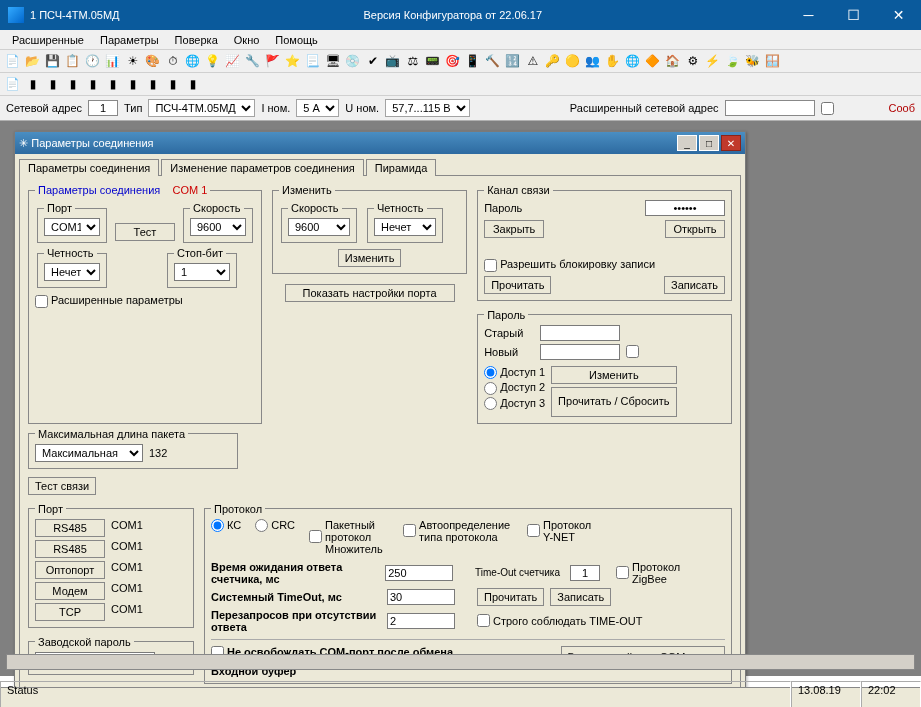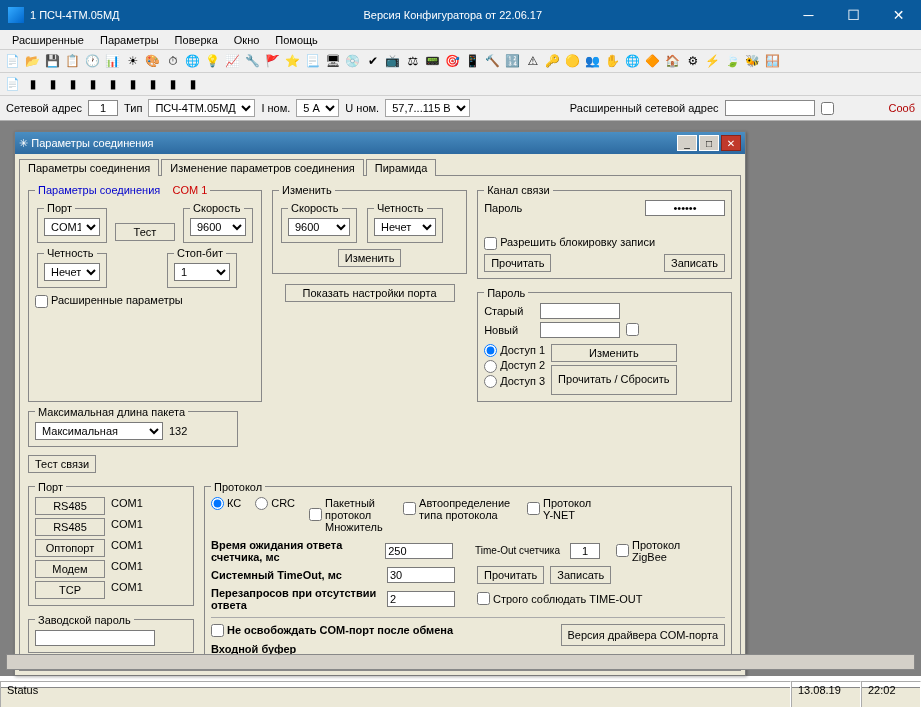--- a/index.html
+++ b/index.html
@@ -238,20 +238,24 @@
         </div>
 
         <div class="col" style="width:260px">
           <fieldset>
             <legend>Канал связи</legend>
             <div class="row" style="align-items:center">
               <span>Пароль</span>
               <span style="flex:1"></span>
               <input type="password" value="******" style="width: 80px; text-align: center;">
             </div>
+            <div class="row" style="margin-top:4px;justify-content:space-between">
+              <button>Закрыть</button>
+              <button>Открыть</button>
+            </div>
             <div style="margin-top:20px">
               <label><input type="checkbox" style=""><span>Разрешить блокировку записи</span></label>
             </div>
             <div class="row" style="margin-top:4px;justify-content:space-between">
               <button>Прочитать</button>
               <button>Записать</button>
             </div>
           </fieldset>
 
           <fieldset>
@@ -277,21 +281,21 @@
               </div>
             </div>
           </fieldset>
         </div>
       </div>
 
       <div class="row">
         <fieldset style="width:210px">
           <legend>Максимальная длина пакета</legend>
           <div class="row" style="align-items:center">
-            <select style="width:128px"><option>Максимальная</option></select>
+            <select style="width:108px"><option>Максимальная</option></select>
             <span>132</span>
           </div>
         </fieldset>
       </div>
 
       <div style="margin:6px 2px">
         <button>Тест связи</button>
       </div>
 
       <div class="row">

